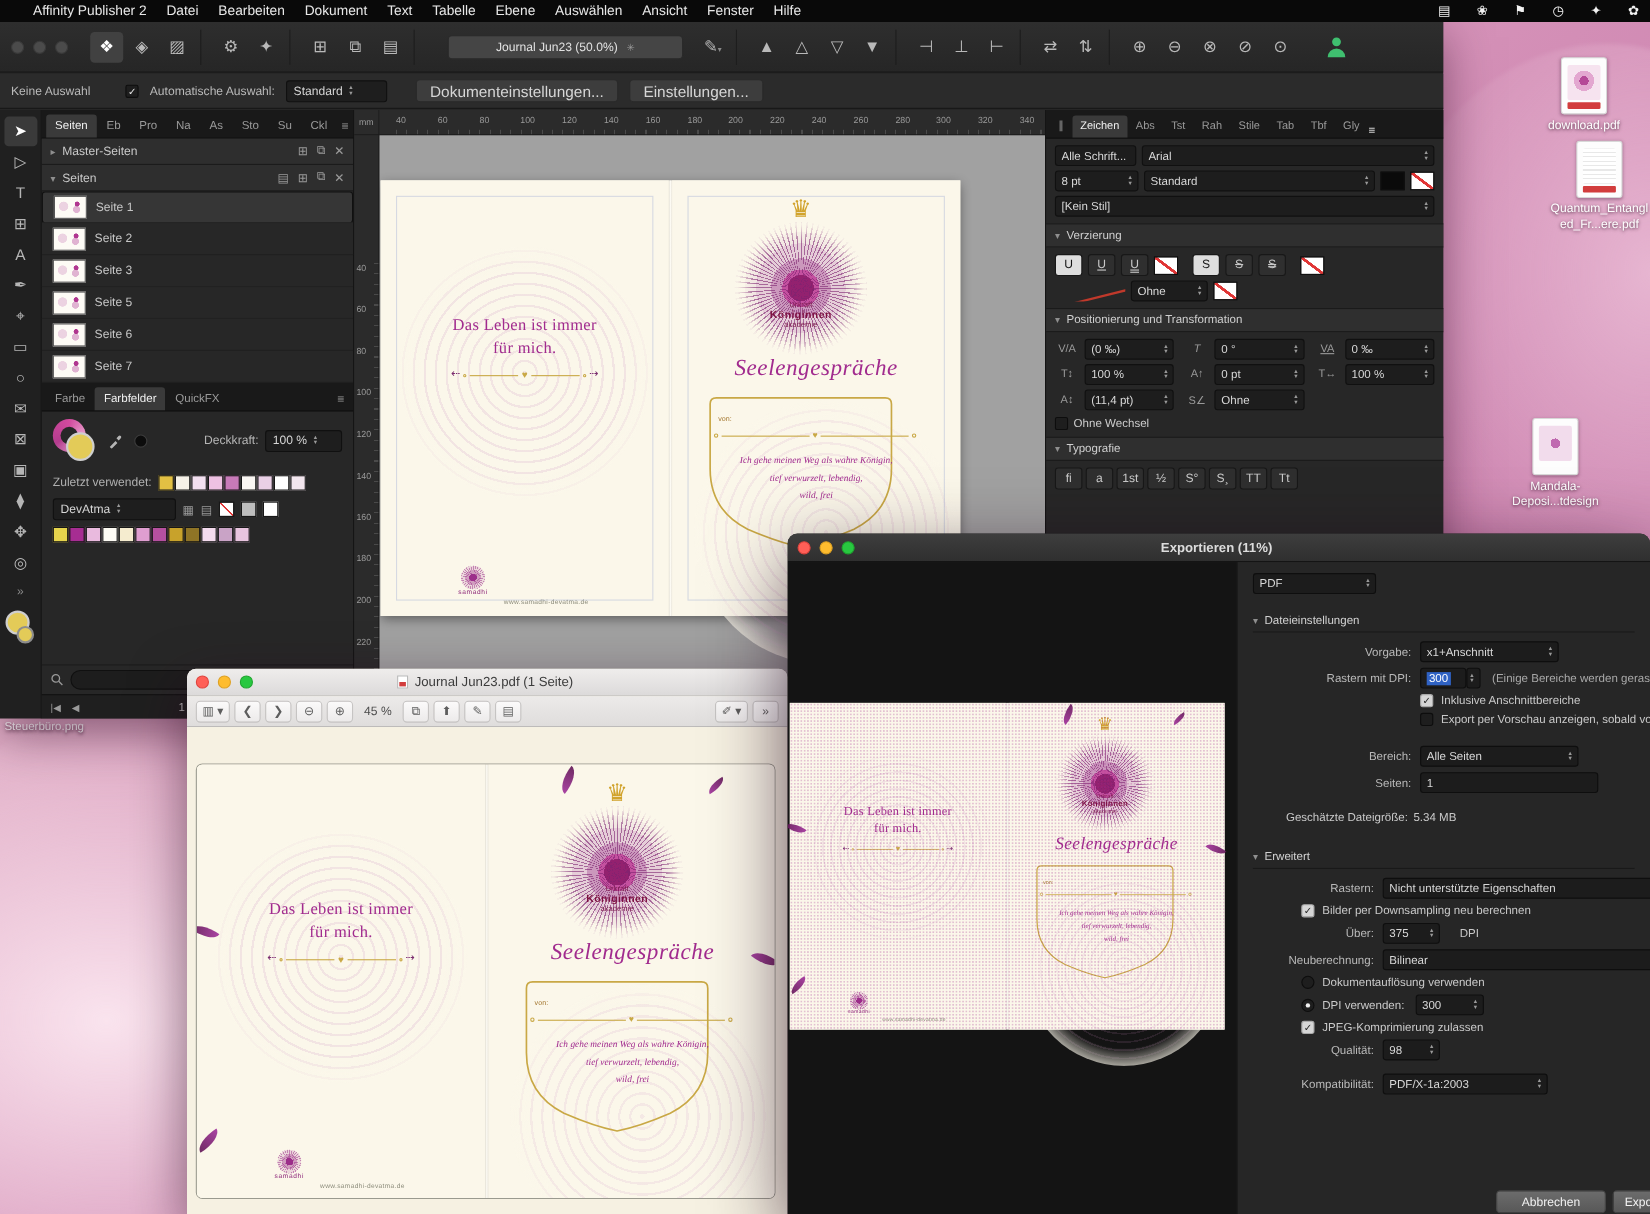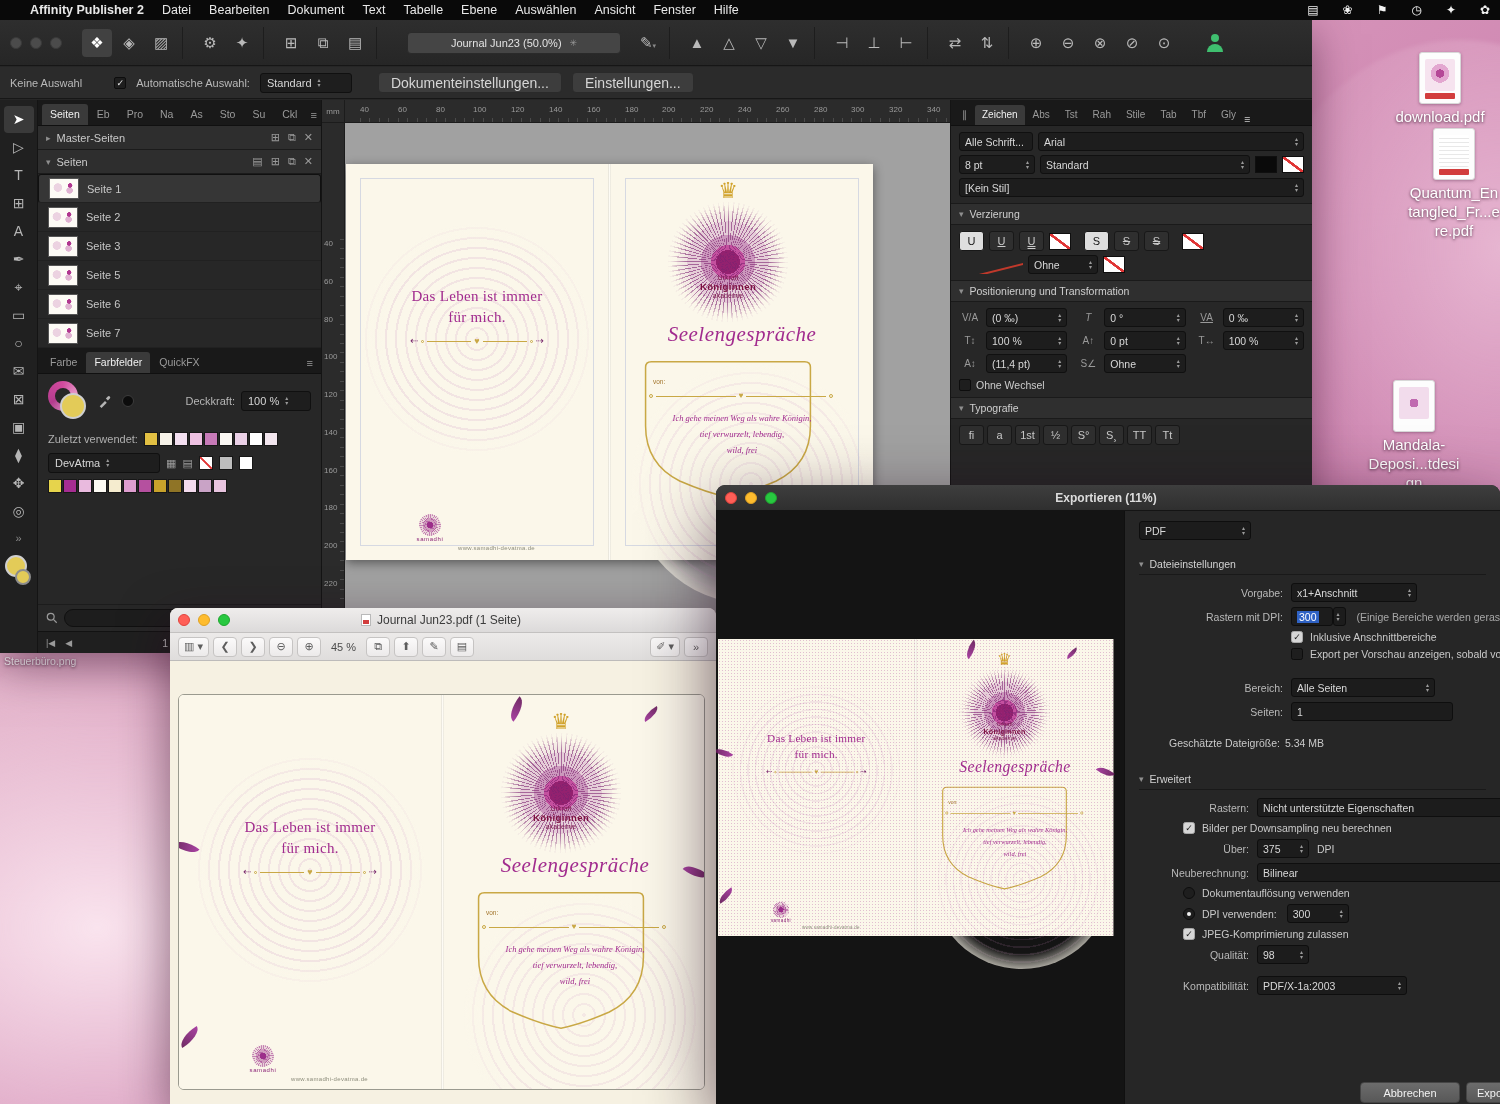--- a/index.html
+++ b/index.html
@@ -11,27 +11,27 @@
   
   .desk-deco{position:absolute;border-radius:50%;filter:blur(2px);pointer-events:none}
   .dd1{left:-120px;top:620px;width:620px;height:560px;background:radial-gradient(ellipse at 35% 55%,rgba(255,240,246,.85),rgba(255,240,246,0) 65%)}
   .dd2{left:1250px;top:40px;width:420px;height:520px;background:radial-gradient(ellipse at 60% 40%,rgba(255,228,240,.5),rgba(255,228,240,0) 70%)}
   .dd3{left:1180px;top:560px;width:520px;height:560px;background:radial-gradient(ellipse at 50% 50%,rgba(120,40,90,.25),rgba(120,40,90,0) 70%)}
   .dicon{position:absolute;width:92px;text-align:center;z-index:1}
   .dicon .file{width:42px;height:52px;margin:0 auto;background:#fdfdfd;border-radius:3px;border:1px solid #d8d8d8;position:relative;overflow:hidden;box-shadow:0 1px 3px rgba(60,20,50,.35)}
   .dicon .file .thumb{position:absolute;inset:6px 5px 12px 5px;background:radial-gradient(circle at 50% 45%,#c univers 0);border-radius:2px}
   .dicon .file .pink{background:radial-gradient(circle at 50% 45%,#b54897 0 18%,#e3a7d0 18% 40%,#f6e3ef 40% 100%)}
   .dicon .file .bar{position:absolute;left:5px;right:5px;bottom:4px;height:6px;background:#d23d3d;border-radius:1px}
-  .dicon .lbl{margin-top:4px;font-size:15px;color:#ffffff;text-shadow:0 1px 3px rgba(40,10,30,.8);line-height:1.25;word-wrap:break-word}
+  .dicon .lbl{margin-top:4px;font-size:11px;color:#ffffff;text-shadow:0 1px 3px rgba(40,10,30,.8);line-height:1.25;word-wrap:break-word}
   .steuer-lbl{position:absolute;left:4px;top:655px;z-index:5;font-size:10.5px;color:#fff;text-shadow:0 1px 3px rgba(40,10,30,.8)}
 
   
   .menubar{position:absolute;left:0;top:0;width:1500px;height:20px;background:#090909;display:flex;align-items:center;gap:18px;padding:0 10px;z-index:40;color:#e8e8e8;font-size:12.5px}
   .menubar .apple{font-size:13px;color:#eee;margin-right:2px}
-  .menubar .appname{font-weight:bold}
+  .menubar .appname{font-weight:normal}
   .menubar .spacer{flex:1}
   .menubar .sico{font-size:12px;color:#f2f2f2;margin-left:6px}
 
   
   .appwin{position:absolute;left:0;top:20px;width:1312px;height:633px;background:#262626;z-index:10;box-shadow:0 14px 40px rgba(50,10,40,.5)}
   .tbar{position:absolute;left:0;top:0;width:100%;height:46px;background:linear-gradient(#2e2e2e,#262626);border-bottom:1px solid #161616;display:flex;align-items:center;gap:6px;padding:0 10px}
   .dots{display:flex;gap:8px;margin-right:8px}
   .dots .d{width:12px;height:12px;border-radius:50%;background:#4b4b4b;border:1px solid #3a3a3a}
   .tgrp{display:flex;gap:2px;align-items:center;padding:0 6px;border-right:1px solid #1d1d1d;height:32px}
   .tico{width:30px;height:28px;border-radius:4px;color:#b9b9b9;font-size:15px;line-height:28px;text-align:center}
@@ -971,21 +971,21 @@
     <div class="xrow" style="padding-left:44px">
       <span class="xchk">✓</span>
       <span class="graytxt">Bilder per Downsampling neu berechnen</span>
     </div>
     <div class="xrow">
       <span class="xlabel2">Über:</span>
       <span class="xdd" style="width:52px">
           <span class="gr">375</span>
           <span class="ch"></span>
         </span>
-      <span class="graytxt" style="margin-left:8px">DPI</span>
+      <span class="graytxt" style="margin-left:18px">DPI</span>
     </div>
     <div class="xrow">
       <span class="xlabel2">Neuberechnung:</span>
       <span class="xdd" style="width:262px;margin-right:-12px">
           <span class="gr">Bilinear</span>
         </span>
     </div>
     <div class="xrow" style="padding-left:44px">
       <span class="xradio"></span>
       <span class="graytxt">Dokumentauflösung verwenden</span>

